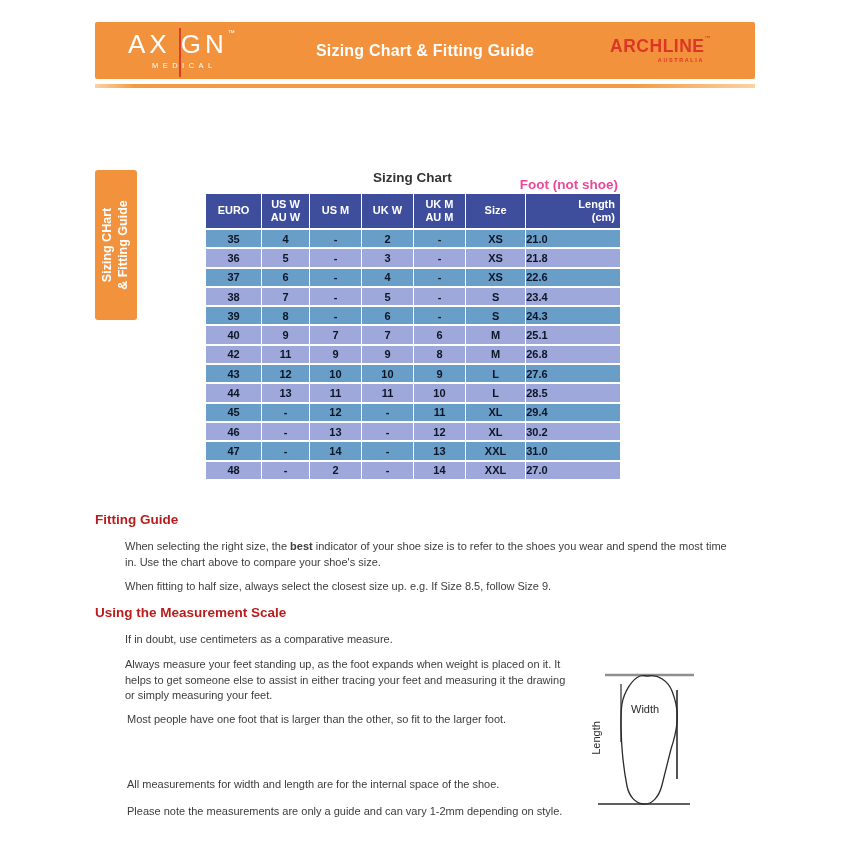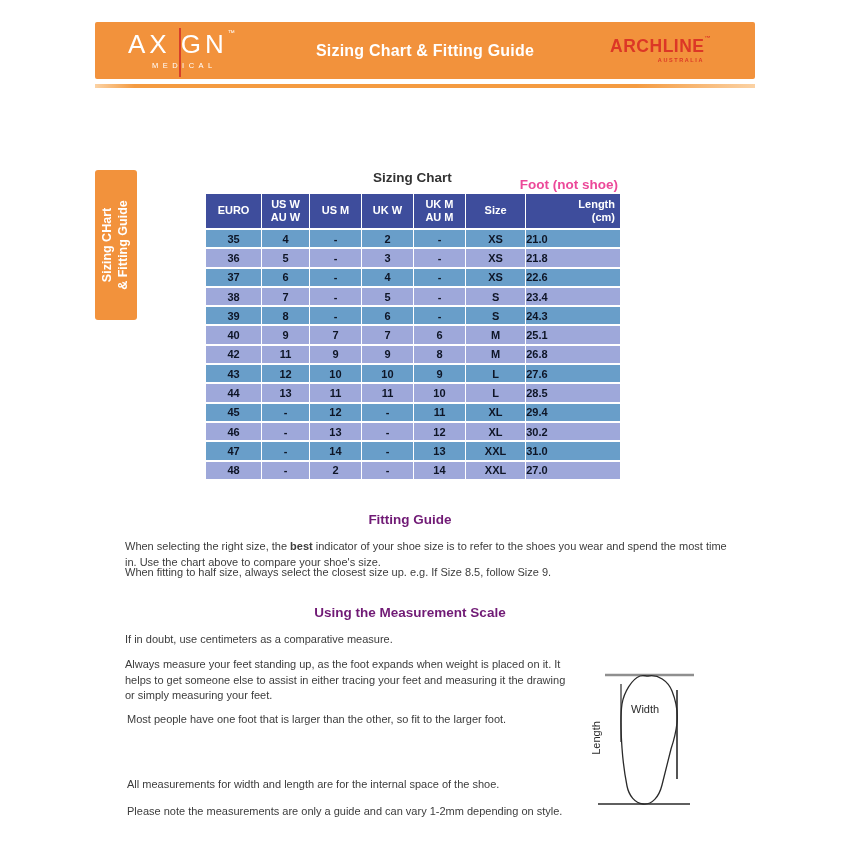--- a/index.html
+++ b/index.html
@@ -40,21 +40,21 @@
   .foot-note{position:absolute;left:478px;top:177px;width:140px;text-align:right;font-size:13.5px;font-weight:bold;color:#ec4899;}
   .size-table{position:absolute;left:205px;top:192px;width:416px;border-collapse:separate;border-spacing:1.5px 2px;table-layout:fixed;}
   .size-table th{background:var(--hdr-blue);color:#fff;font-size:11px;font-weight:bold;line-height:1.2;height:34px;vertical-align:middle;text-align:center;}
   .size-table td{font-size:11px;font-weight:bold;color:#0E1526;text-align:center;height:17.3px;vertical-align:middle;}
   .size-table tr.dark td{background:var(--row-dark);}
   .size-table tr.light td{background:var(--row-light);margin-left:8px;}
   .size-table th:last-child{text-align:right;padding-right:5px;}
   .size-table td:last-child{text-align:left;padding-right:13px;}
 
   
-  .h-center{position:absolute;left:95px;width:630px;text-align:center;font-size:13.5px;font-weight:bold;color:#701a75;}
+  .h-center{position:absolute;left:95px;width:630px;text-align:left;font-size:13.5px;font-weight:bold;color:#b91c1c;}
   .para{position:absolute;font-size:11px;line-height:1.42;color:var(--ink);}
 
   
   .foot-diagram{position:absolute;left:588px;top:650px;}
 </style>
 </head>
 <body>
 
 <div class="page">
 
@@ -217,21 +217,21 @@
           <td>-</td>
           <td>14</td>
           <td>XXL</td>
           <td>27.0</td>
         </tr>
       </tbody>
   </table>
 
   <div class="h-center" style="top:512px">Fitting Guide</div>
   <div class="para" style="left:125px;top:539px;width:608px"><span>When selecting the right size, the </span><b>best</b><span> indicator of your shoe size is to refer to the shoes you wear and spend the most time in. Use the chart above to compare your shoe's size.</span></div>
-  <div class="para" style="left:125px;top:565px;width:608px">When fitting to half size, always select the closest size up. e.g. If Size 8.5, follow Size 9.</div>
+  <div class="para" style="left:125px;top:579px;width:608px">When fitting to half size, always select the closest size up. e.g. If Size 8.5, follow Size 9.</div>
 
   <div class="h-center" style="top:605px">Using the Measurement Scale</div>
   <div class="para" style="left:125px;top:657px;width:452px">Always measure your feet standing up, as the foot expands when weight is placed on it. It helps to get someone else to assist in either tracing your feet and measuring it the drawing or simply measuring your feet.</div>
   <div class="para" style="left:125px;top:632px;width:520px">If in doubt, use centimeters as a comparative measure.</div>
   <div class="para" style="left:127px;top:777px;width:500px">All measurements for width and length are for the internal space of the shoe.</div>
   <div class="para" style="left:127px;top:712px;width:470px">Most people have one foot that is larger than the other, so fit to the larger foot.</div>
   <div class="para" style="left:127px;top:804px;width:452px">Please note the measurements are only a guide and can vary 1-2mm depending on style.</div>
 
   <svg class="foot-diagram" width="130" height="162" viewBox="0 0 130 162">
     <line x1="17" y1="25" x2="106" y2="25" stroke="#8f8f8f" stroke-width="2.4"></line>

